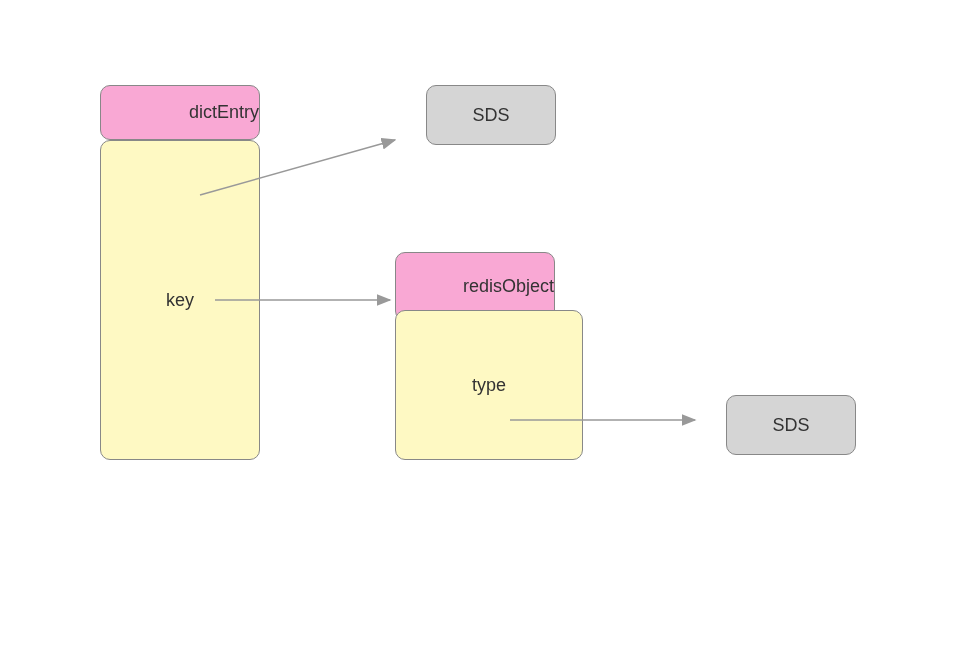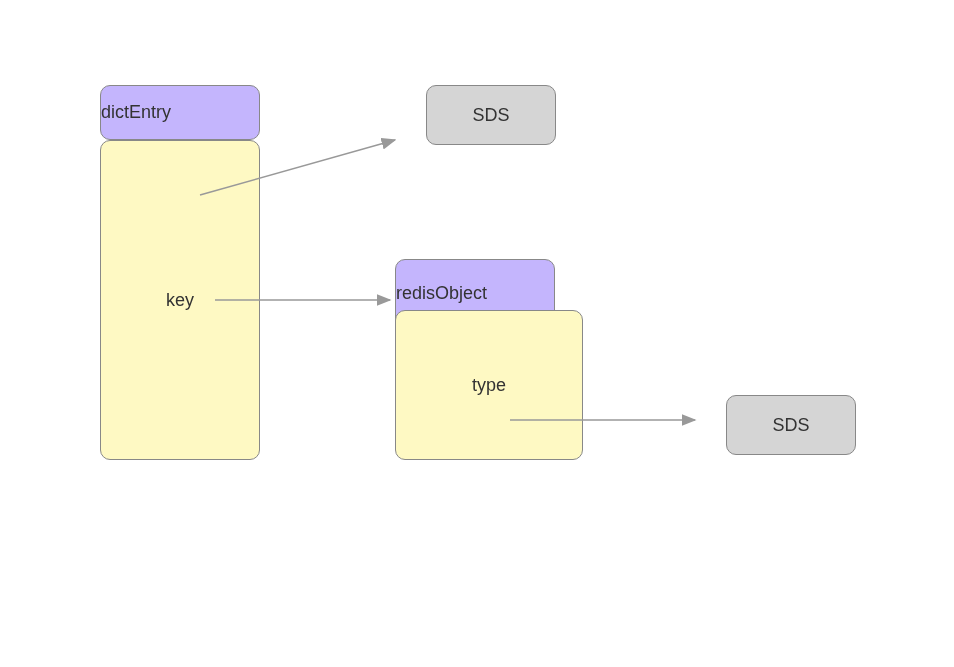--- a/index.html
+++ b/index.html
@@ -17,26 +17,26 @@
       border-radius: 10px;
       display: flex;
       align-items: center;
       justify-content: center;
       font-size: 18px;
       color: #333;
       margin-left: 26px;
     }
     .box-header {
       position: absolute;
-      background: #c4b5fd;
+      background: #f9a8d4;
       border: 1px solid #888;
       border-radius: 10px;
       display: flex;
       align-items: center;
-      justify-content: flex-start;
+      justify-content: flex-end;
       font-size: 18px;
       color: #333;
     }
     .box-body {
       position: absolute;
       background: #fef9c3;
       border: 1px solid #888;
       border-radius: 10px;
       display: flex;
       flex-direction: column;
@@ -68,21 +68,21 @@
 <div class="box-body" style="left:100px; top:140px; width:160px; height:320px;">
   <div class="body-item">
     <span>key</span>
   </div>
 </div>
 
 <div class="box" style="left:400px; top:85px; width:130px; height:60px;">
   <span>SDS</span>
 </div>
 
-<div class="box-header" style="left:395px; top:259px; width:160px; height:69px;">
+<div class="box-header" style="left:395px; top:252px; width:160px; height:69px;">
   <span>redisObject</span>
 </div>
 
 <div class="box-body" style="left:395px; top:310px; width:188px; height:150px;">
   <div class="body-item">
     <span>type</span>
   </div>
 </div>
 
 <div class="box" style="left:700px; top:395px; width:130px; height:60px;">

